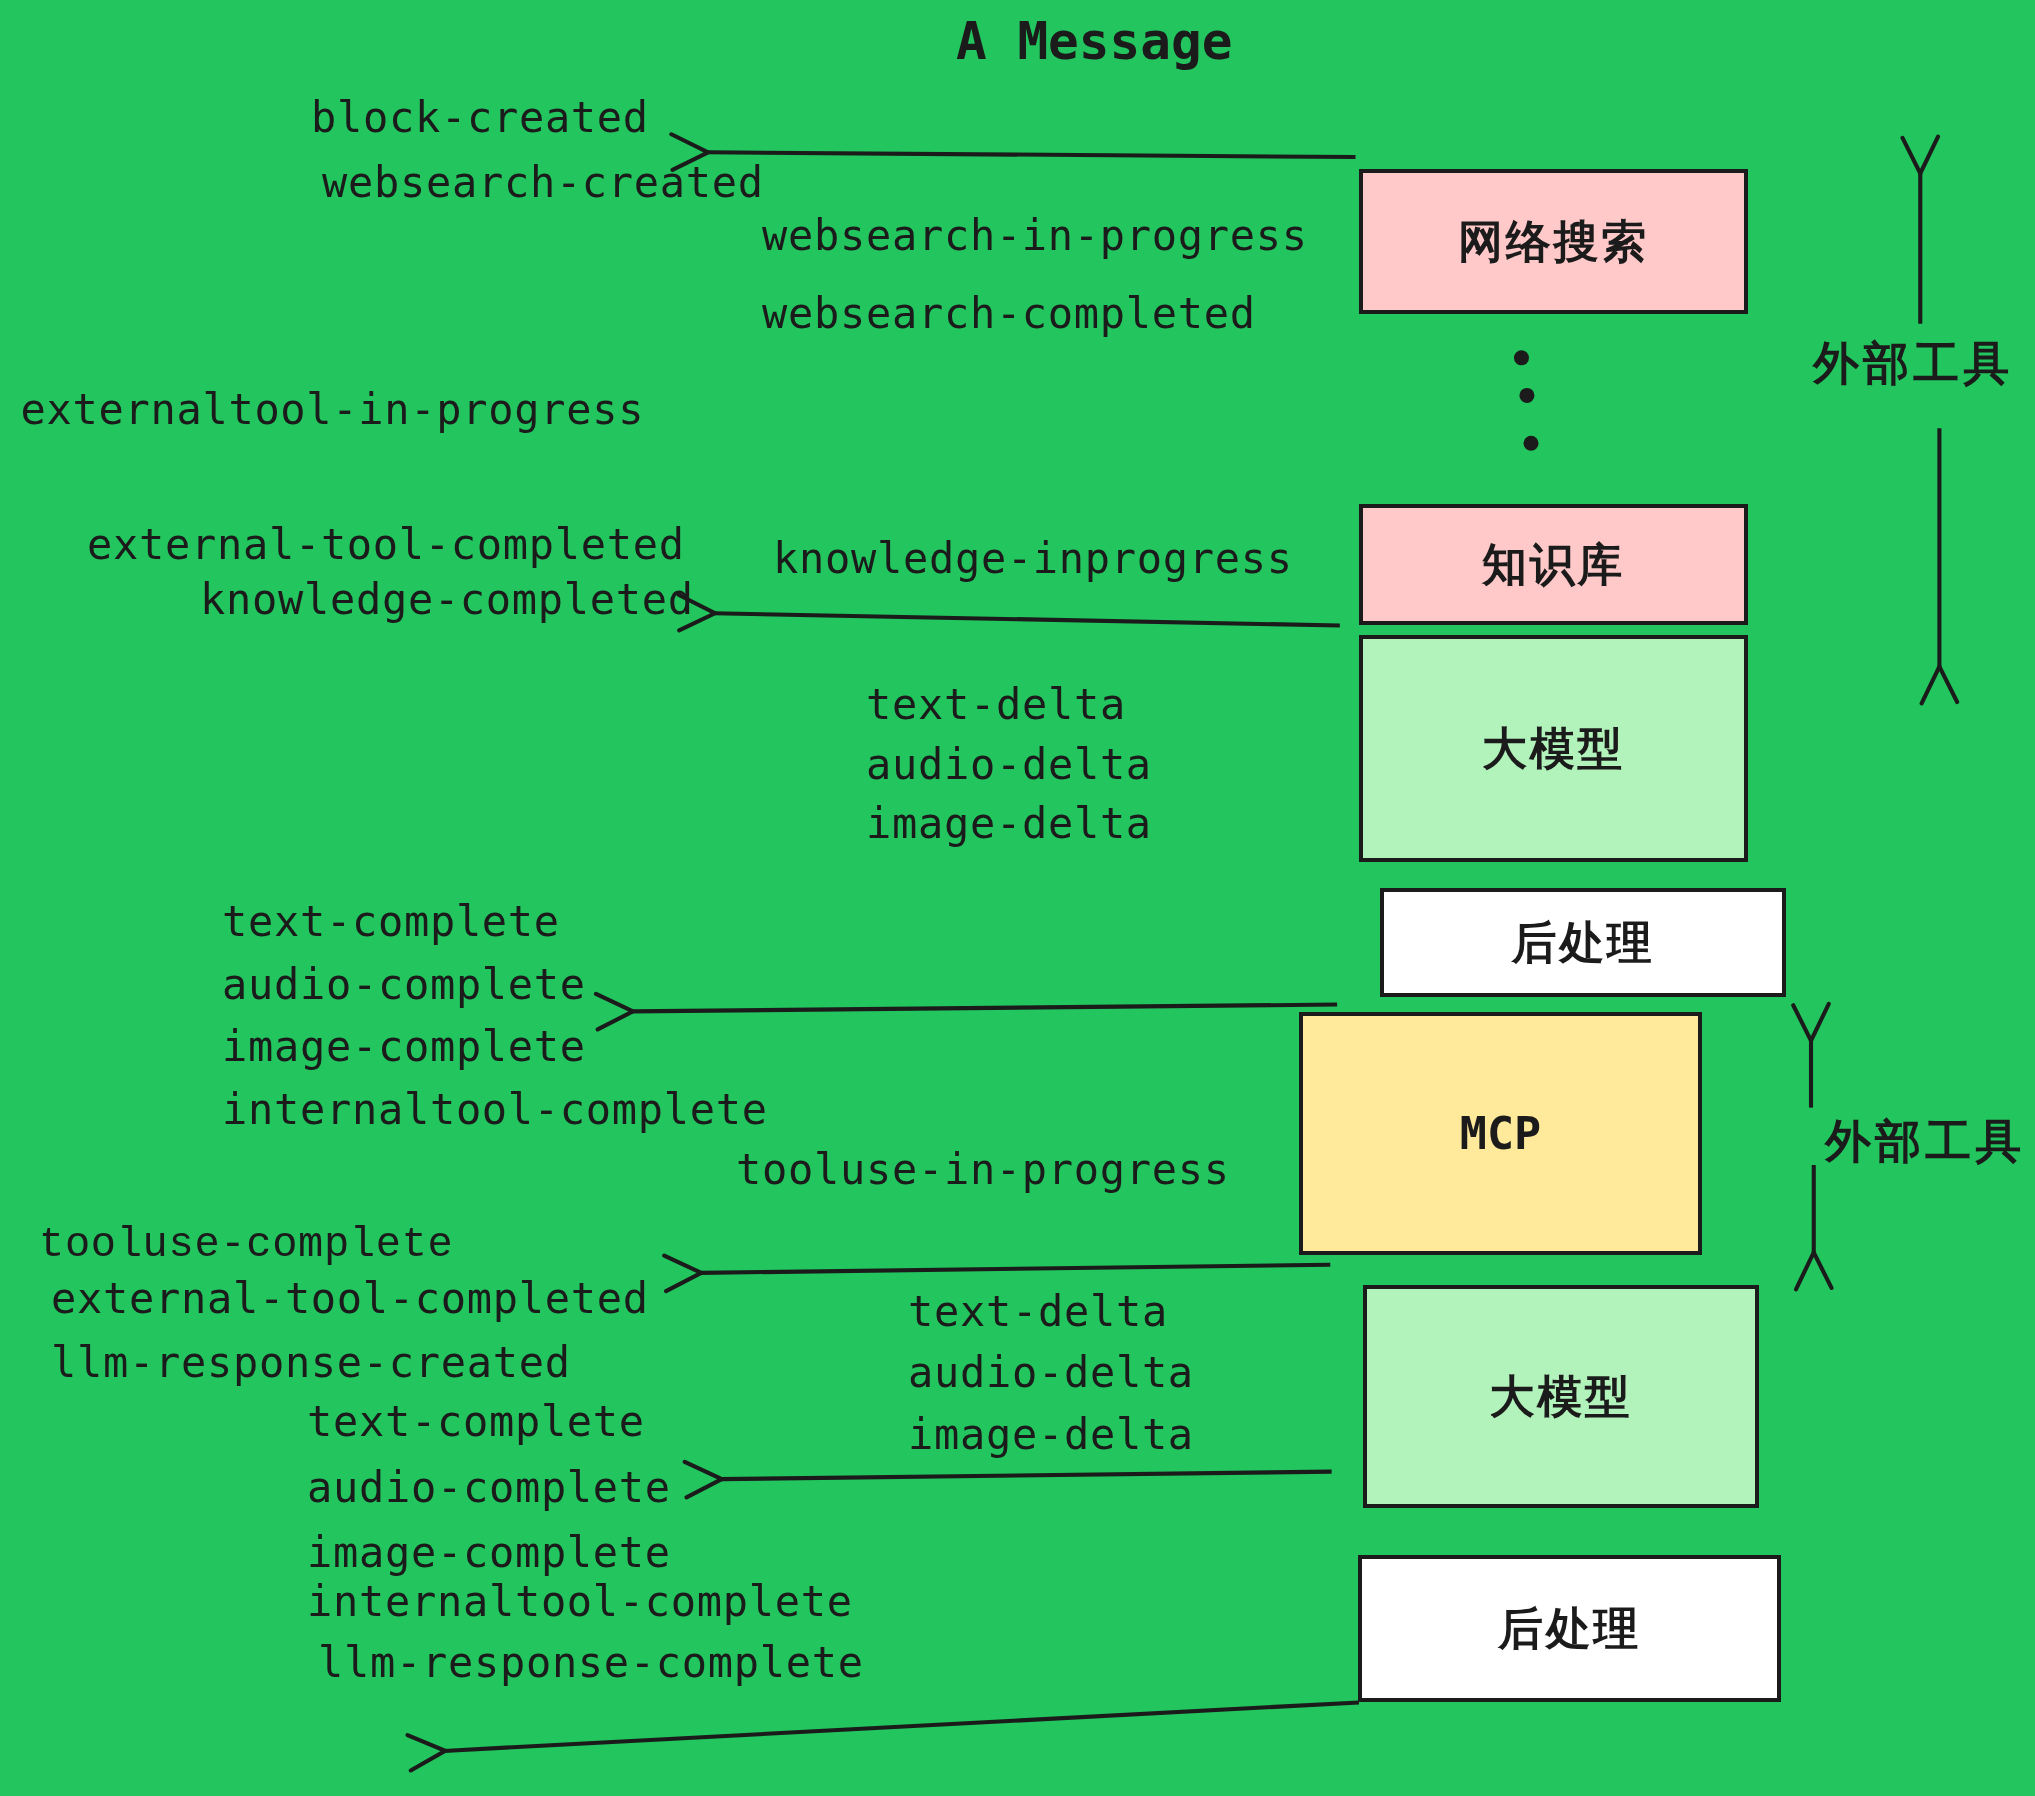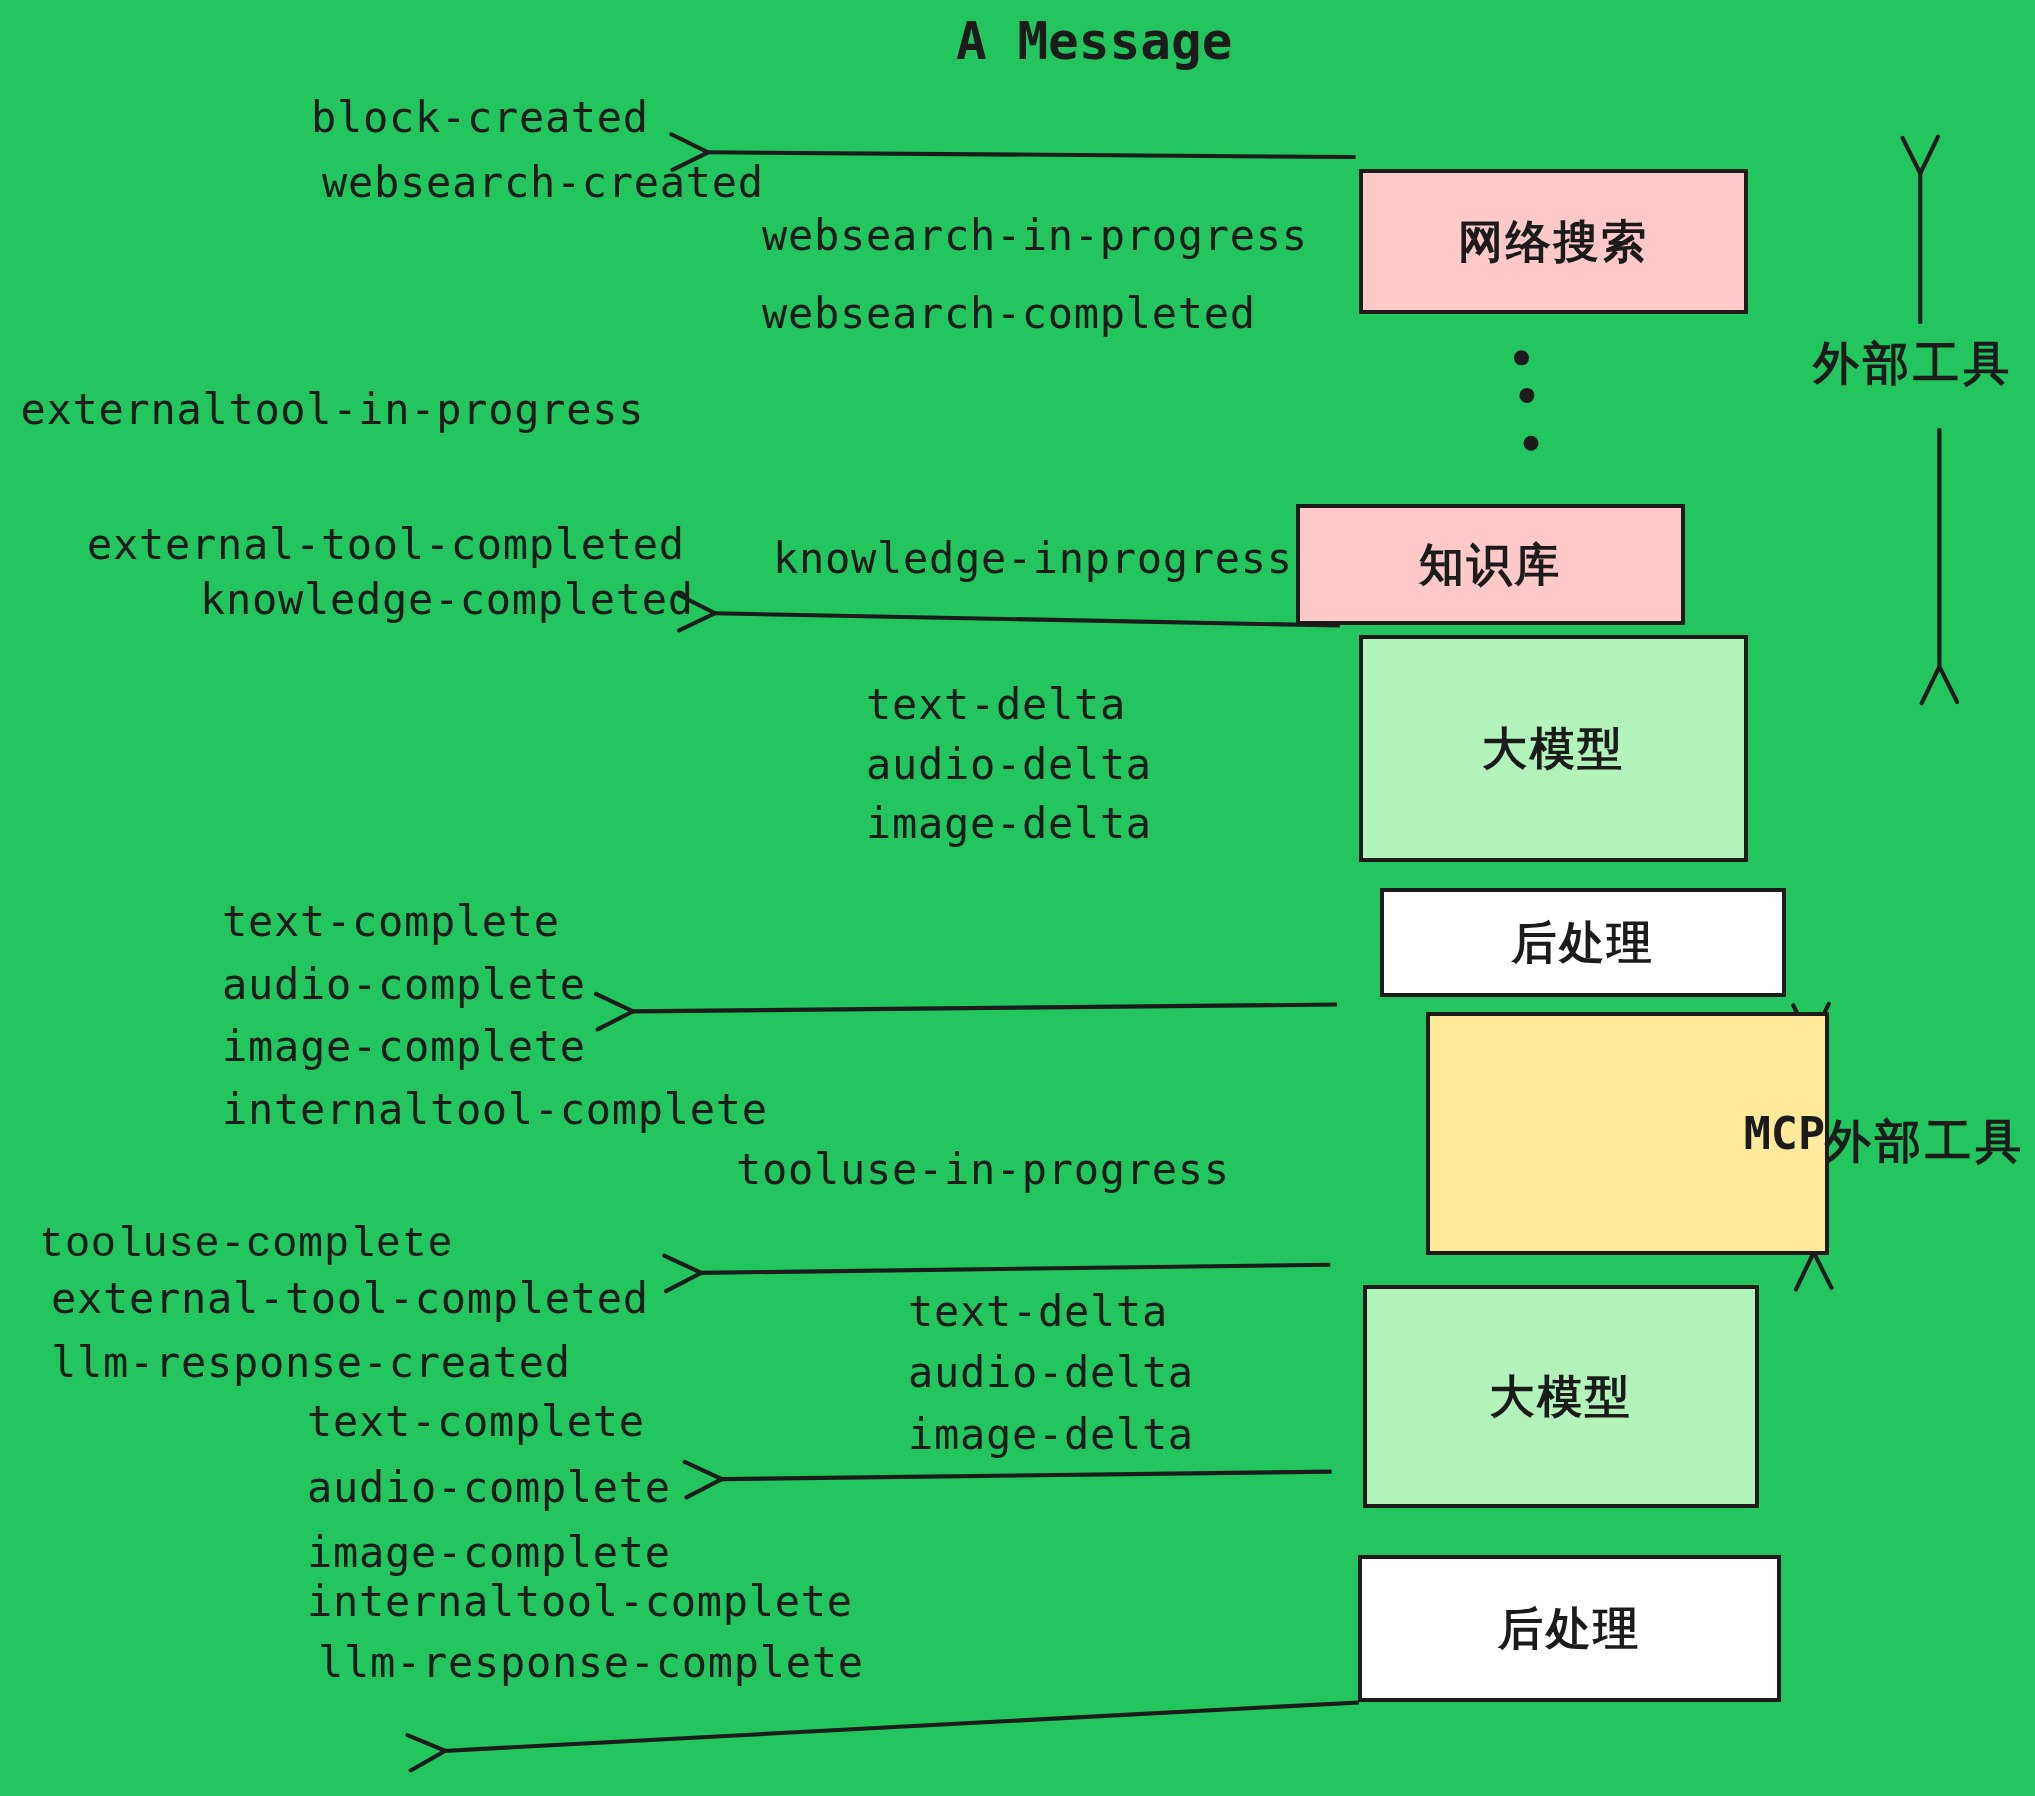--- a/index.html
+++ b/index.html
@@ -123,33 +123,33 @@
   <div class="evt" style="left:318px;  top:1632px;">llm-response-complete</div>
   <div class="evt" style="left:908px; top:1281px;">text-delta</div>
   <div class="evt" style="left:908px; top:1342px;">audio-delta</div>
   <div class="evt" style="left:908px; top:1404px;">image-delta</div>
   <div class="evt" style="left:10.2px;   top:1794px;">block-complete</div>
 
   <div class="box" style="left: 1359px; top: 169px; width: 389px; height: 145px; background-color: rgb(255, 201, 201);">
     <span class="lbl">网络搜索</span>
   </div>
 
-  <div class="box" style="left: 1296px; top: 504px; width: 389px; height: 121px; background-color: rgb(255, 201, 201);">
+  <div class="box" style="left: 1359px; top: 504px; width: 389px; height: 121px; background-color: rgb(255, 201, 201);">
     <span class="lbl">知识库</span>
   </div>
 
   <div class="box" style="left: 1359px; top: 635px; width: 389px; height: 227px; background-color: rgb(178, 242, 187);">
     <span class="lbl">大模型</span>
   </div>
 
   <div class="box" style="left: 1380px; top: 888px; width: 406px; height: 109px; background-color: rgb(255, 255, 255);">
     <span class="lbl">后处理</span>
   </div>
 
-  <div class="box" style="left: 1426px; top: 1012px; width: 403px; height: 243px; background-color: rgb(255, 233, 155); justify-content: flex-end;">
+  <div class="box" style="left: 1299px; top: 1012px; width: 403px; height: 243px; background-color: rgb(255, 233, 155);">
     <span class="lbl mono">MCP</span>
   </div>
 
   <div class="box" style="left: 1363px; top: 1285px; width: 396px; height: 223px; background-color: rgb(178, 242, 187);">
     <span class="lbl">大模型</span>
   </div>
 
   <div class="box" style="left: 1358px; top: 1555px; width: 423px; height: 147px; background-color: rgb(255, 255, 255);">
     <span class="lbl">后处理</span>
   </div>

